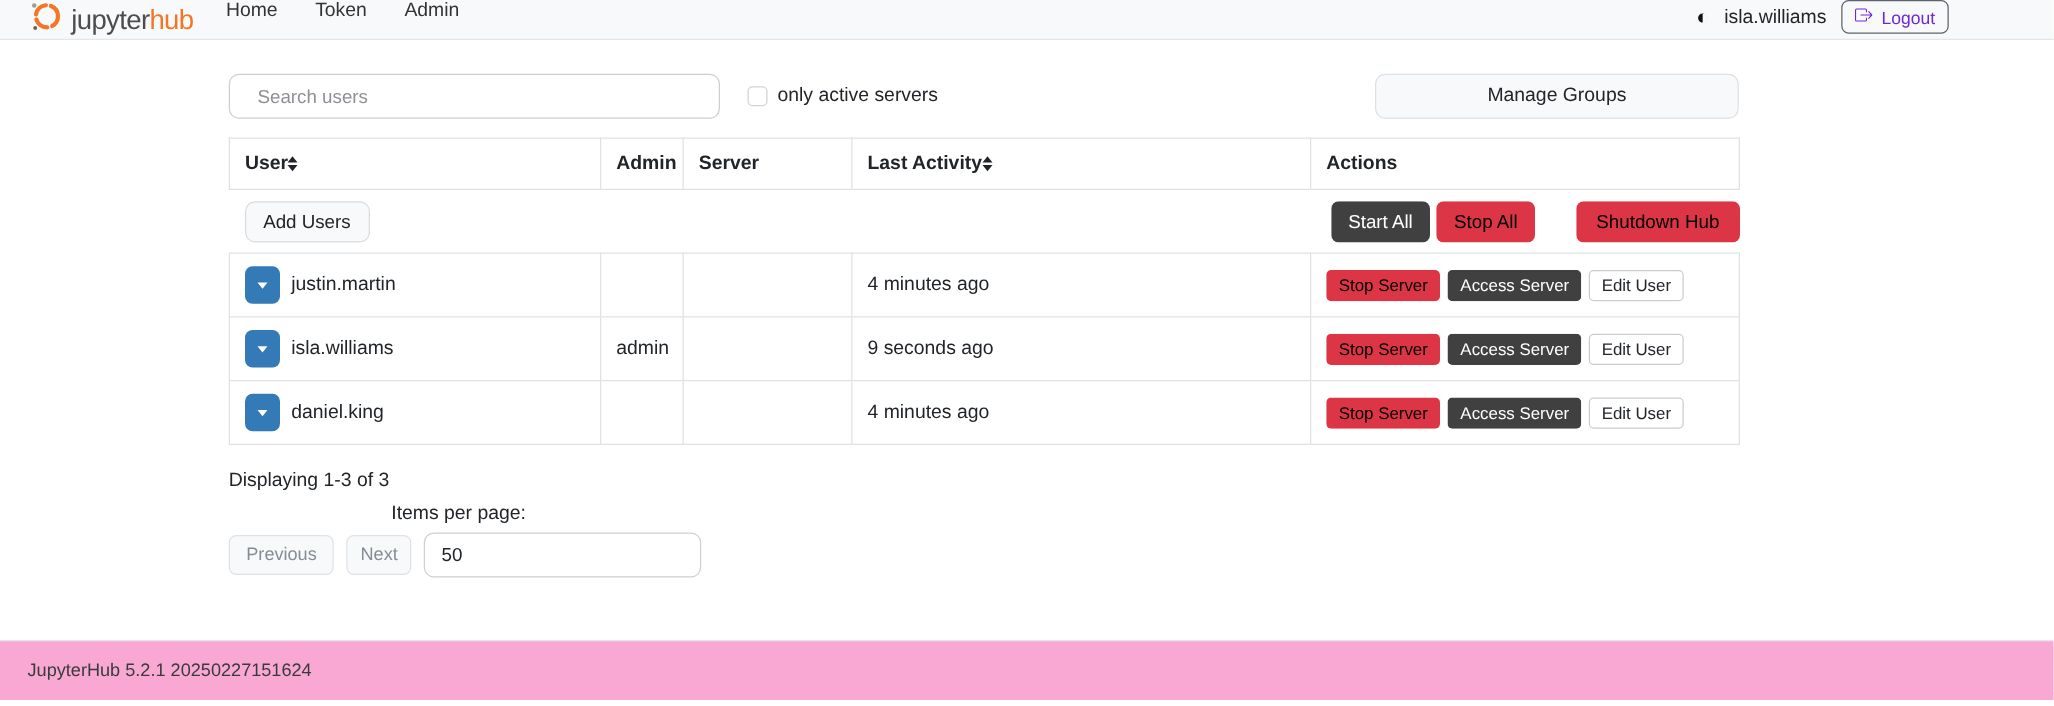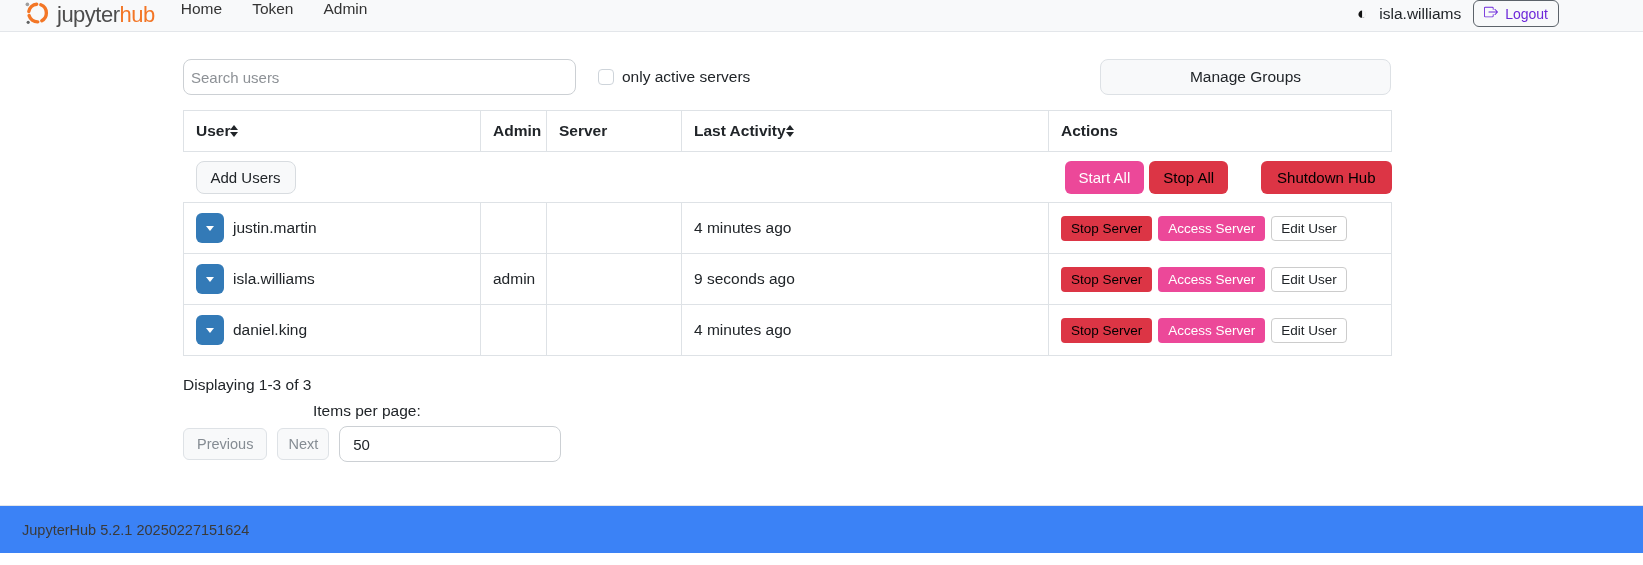--- a/index.html
+++ b/index.html
@@ -31,21 +31,21 @@
     font-family:inherit;
   }
   .logout-btn svg { width:14px; height:14px; }
 
   
   .main { padding:27px 0 0 183px; width:1391px; }
 
   .toolbar { display:flex; align-items:center; width:1208px; }
   .search-input {
     width:393px; height:36px; border:1px solid #ccd0d4; border-radius:8px;
-    padding:0 7px; font-size:15px; font-family:inherit; color:#212529; outline:none;
+    padding:0 22px; font-size:15px; font-family:inherit; color:#212529; outline:none;
   }
   .search-input::placeholder { color:#8d9196; }
   .active-filter { display:flex; align-items:center; gap:8px; margin-left:22px; }
   .checkbox {
     width:16px; height:16px; border:1px solid #ced4da; border-radius:4px;
     background:#fff; display:inline-block; cursor:pointer;
   }
   .active-filter-label { font-size:15.5px; color:#212529; }
   .manage-groups-btn {
     margin-left:auto; width:291px; height:36px; background:#f8f9fa;
@@ -66,21 +66,21 @@
   .tri-down { width:0;height:0;border-left:4px solid transparent;border-right:4px solid transparent;border-top:5px solid #212529; }
 
   .controls-cell { padding:8px 0 !important; }
   .controls-row { display:flex; align-items:center; padding:0; height:34px; }
   .btn { font-family:inherit; cursor:pointer; border:1px solid transparent; border-radius:6px; }
   .add-users-btn {
     margin-left:12px; background:#f8f9fa; border:1px solid #d8dce0; color:#212529;
     font-size:15px; padding:7px 14px; border-radius:8px;
   }
   .bulk-right { margin-left:auto; display:flex; align-items:center; }
-  .btn-primary { background:#ec4899; color:#fff; }
+  .btn-primary { background:#404040; color:#fff; }
   .btn-danger { background:#dc3545; color:#000000; }
   .start-all-btn { font-size:15px; padding:7px 13px; }
   .stop-all-btn  { font-size:15px; padding:7px 13px; margin-left:5px; }
   .shutdown-btn  { font-size:15px; padding:7px 15px; margin-left:33px; }
 
   .user-cell { display:flex; align-items:center; gap:9px; }
   .dd-toggle {
     width:28px; height:30px; background:#337ab7; border:none; border-radius:6px;
     display:inline-flex; align-items:center; justify-content:center; cursor:pointer; flex:0 0 auto;
   }
@@ -101,22 +101,22 @@
     color:#858c93; font-size:14.5px; padding:7px 13px; font-family:inherit; cursor:pointer;
   }
   .next-btn { margin-left:10px; padding:7px 10px; }
   .per-page-input {
     margin-left:10px; width:222px; height:36px; border:1px solid #ccd0d4; border-radius:8px;
     padding:0 13px; font-size:15px; font-family:inherit; color:#212529; outline:none;
   }
 
   
   .footer {
-    position:absolute; left:0; bottom:12px; width:100%; height:48px;
-    background:#3b82f6; border-top:1px solid #e3e6ea;
+    position:absolute; left:0; bottom:5px; width:100%; height:48px;
+    background:#f9a8d4; border-top:1px solid #e3e6ea;
     display:flex; align-items:center; padding:0 22px; font-size:14.5px; color:#3a3a3a;
   }
 </style>
 </head>
 <body>
 
 <div class="navbar">
   <div class="brand">
     <span>
       <svg viewBox="0 0 100 100">

